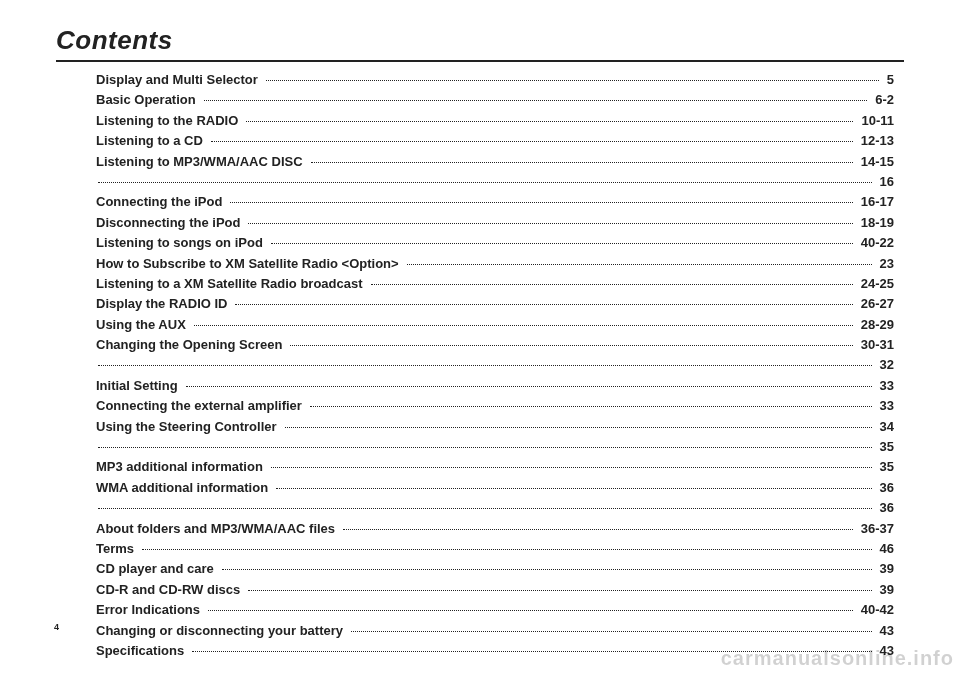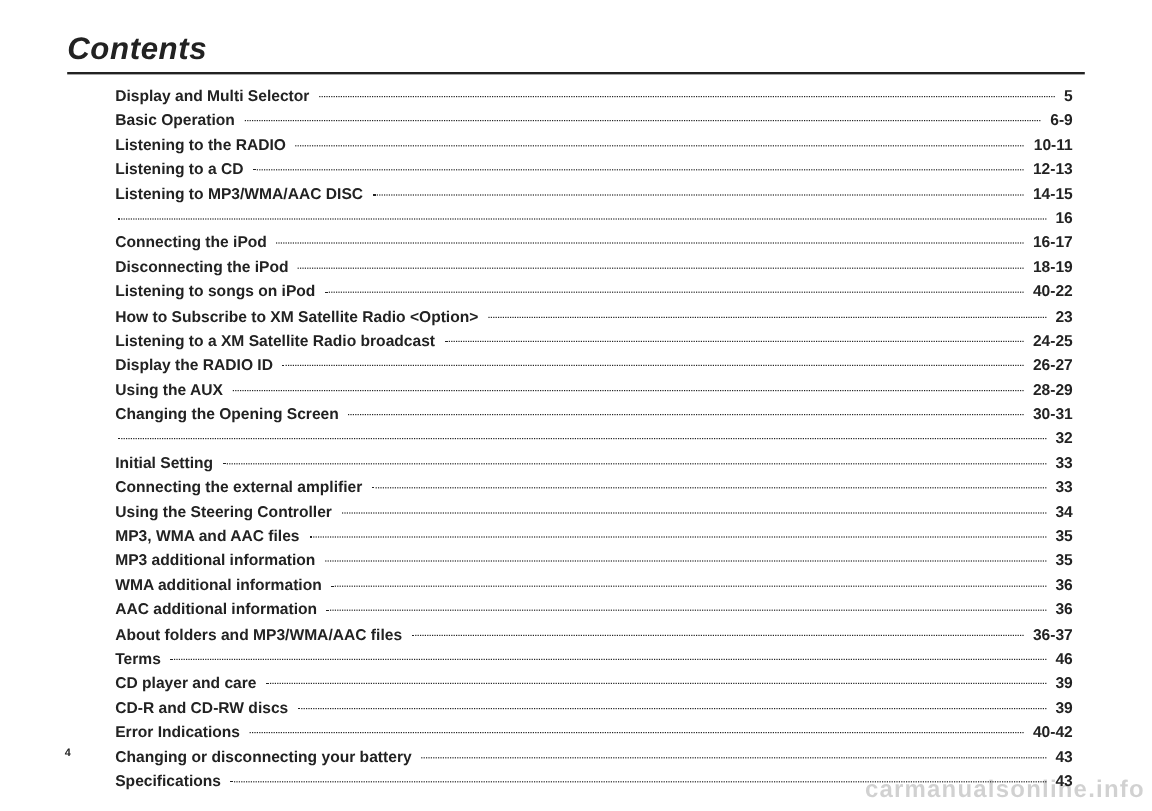--- a/index.html
+++ b/index.html
@@ -82,21 +82,21 @@
   <div class="underline"></div>
   <div class="toc" id="toc">
       <div class="toc-row">
         <span class="toc-title">Display and Multi Selector</span>
         <span class="toc-dots"></span>
         <span class="toc-page">5</span>
       </div>
       <div class="toc-row">
         <span class="toc-title">Basic Operation</span>
         <span class="toc-dots"></span>
-        <span class="toc-page">6-9</span>
+        <span class="toc-page">6-2</span>
       </div>
       <div class="toc-row">
         <span class="toc-title">Listening to the RADIO</span>
         <span class="toc-dots"></span>
         <span class="toc-page">10-11</span>
       </div>
       <div class="toc-row">
         <span class="toc-title">Listening to a CD</span>
         <span class="toc-dots"></span>
         <span class="toc-page">12-13</span>
@@ -163,36 +163,34 @@
         <span class="toc-title">Connecting the external amplifier</span>
         <span class="toc-dots"></span>
         <span class="toc-page">33</span>
       </div>
       <div class="toc-row">
         <span class="toc-title">Using the Steering Controller</span>
         <span class="toc-dots"></span>
         <span class="toc-page">34</span>
       </div>
       <div class="toc-row">
-        <span class="toc-title">MP3, WMA and AAC files</span>
         <span class="toc-dots"></span>
         <span class="toc-page">35</span>
       </div>
       <div class="toc-row">
         <span class="toc-title">MP3 additional information</span>
         <span class="toc-dots"></span>
         <span class="toc-page">35</span>
       </div>
       <div class="toc-row">
         <span class="toc-title">WMA additional information</span>
         <span class="toc-dots"></span>
         <span class="toc-page">36</span>
       </div>
       <div class="toc-row">
-        <span class="toc-title">AAC additional information</span>
         <span class="toc-dots"></span>
         <span class="toc-page">36</span>
       </div>
       <div class="toc-row">
         <span class="toc-title">About folders and MP3/WMA/AAC files</span>
         <span class="toc-dots"></span>
         <span class="toc-page">36-37</span>
       </div>
       <div class="toc-row">
         <span class="toc-title">Terms</span>

